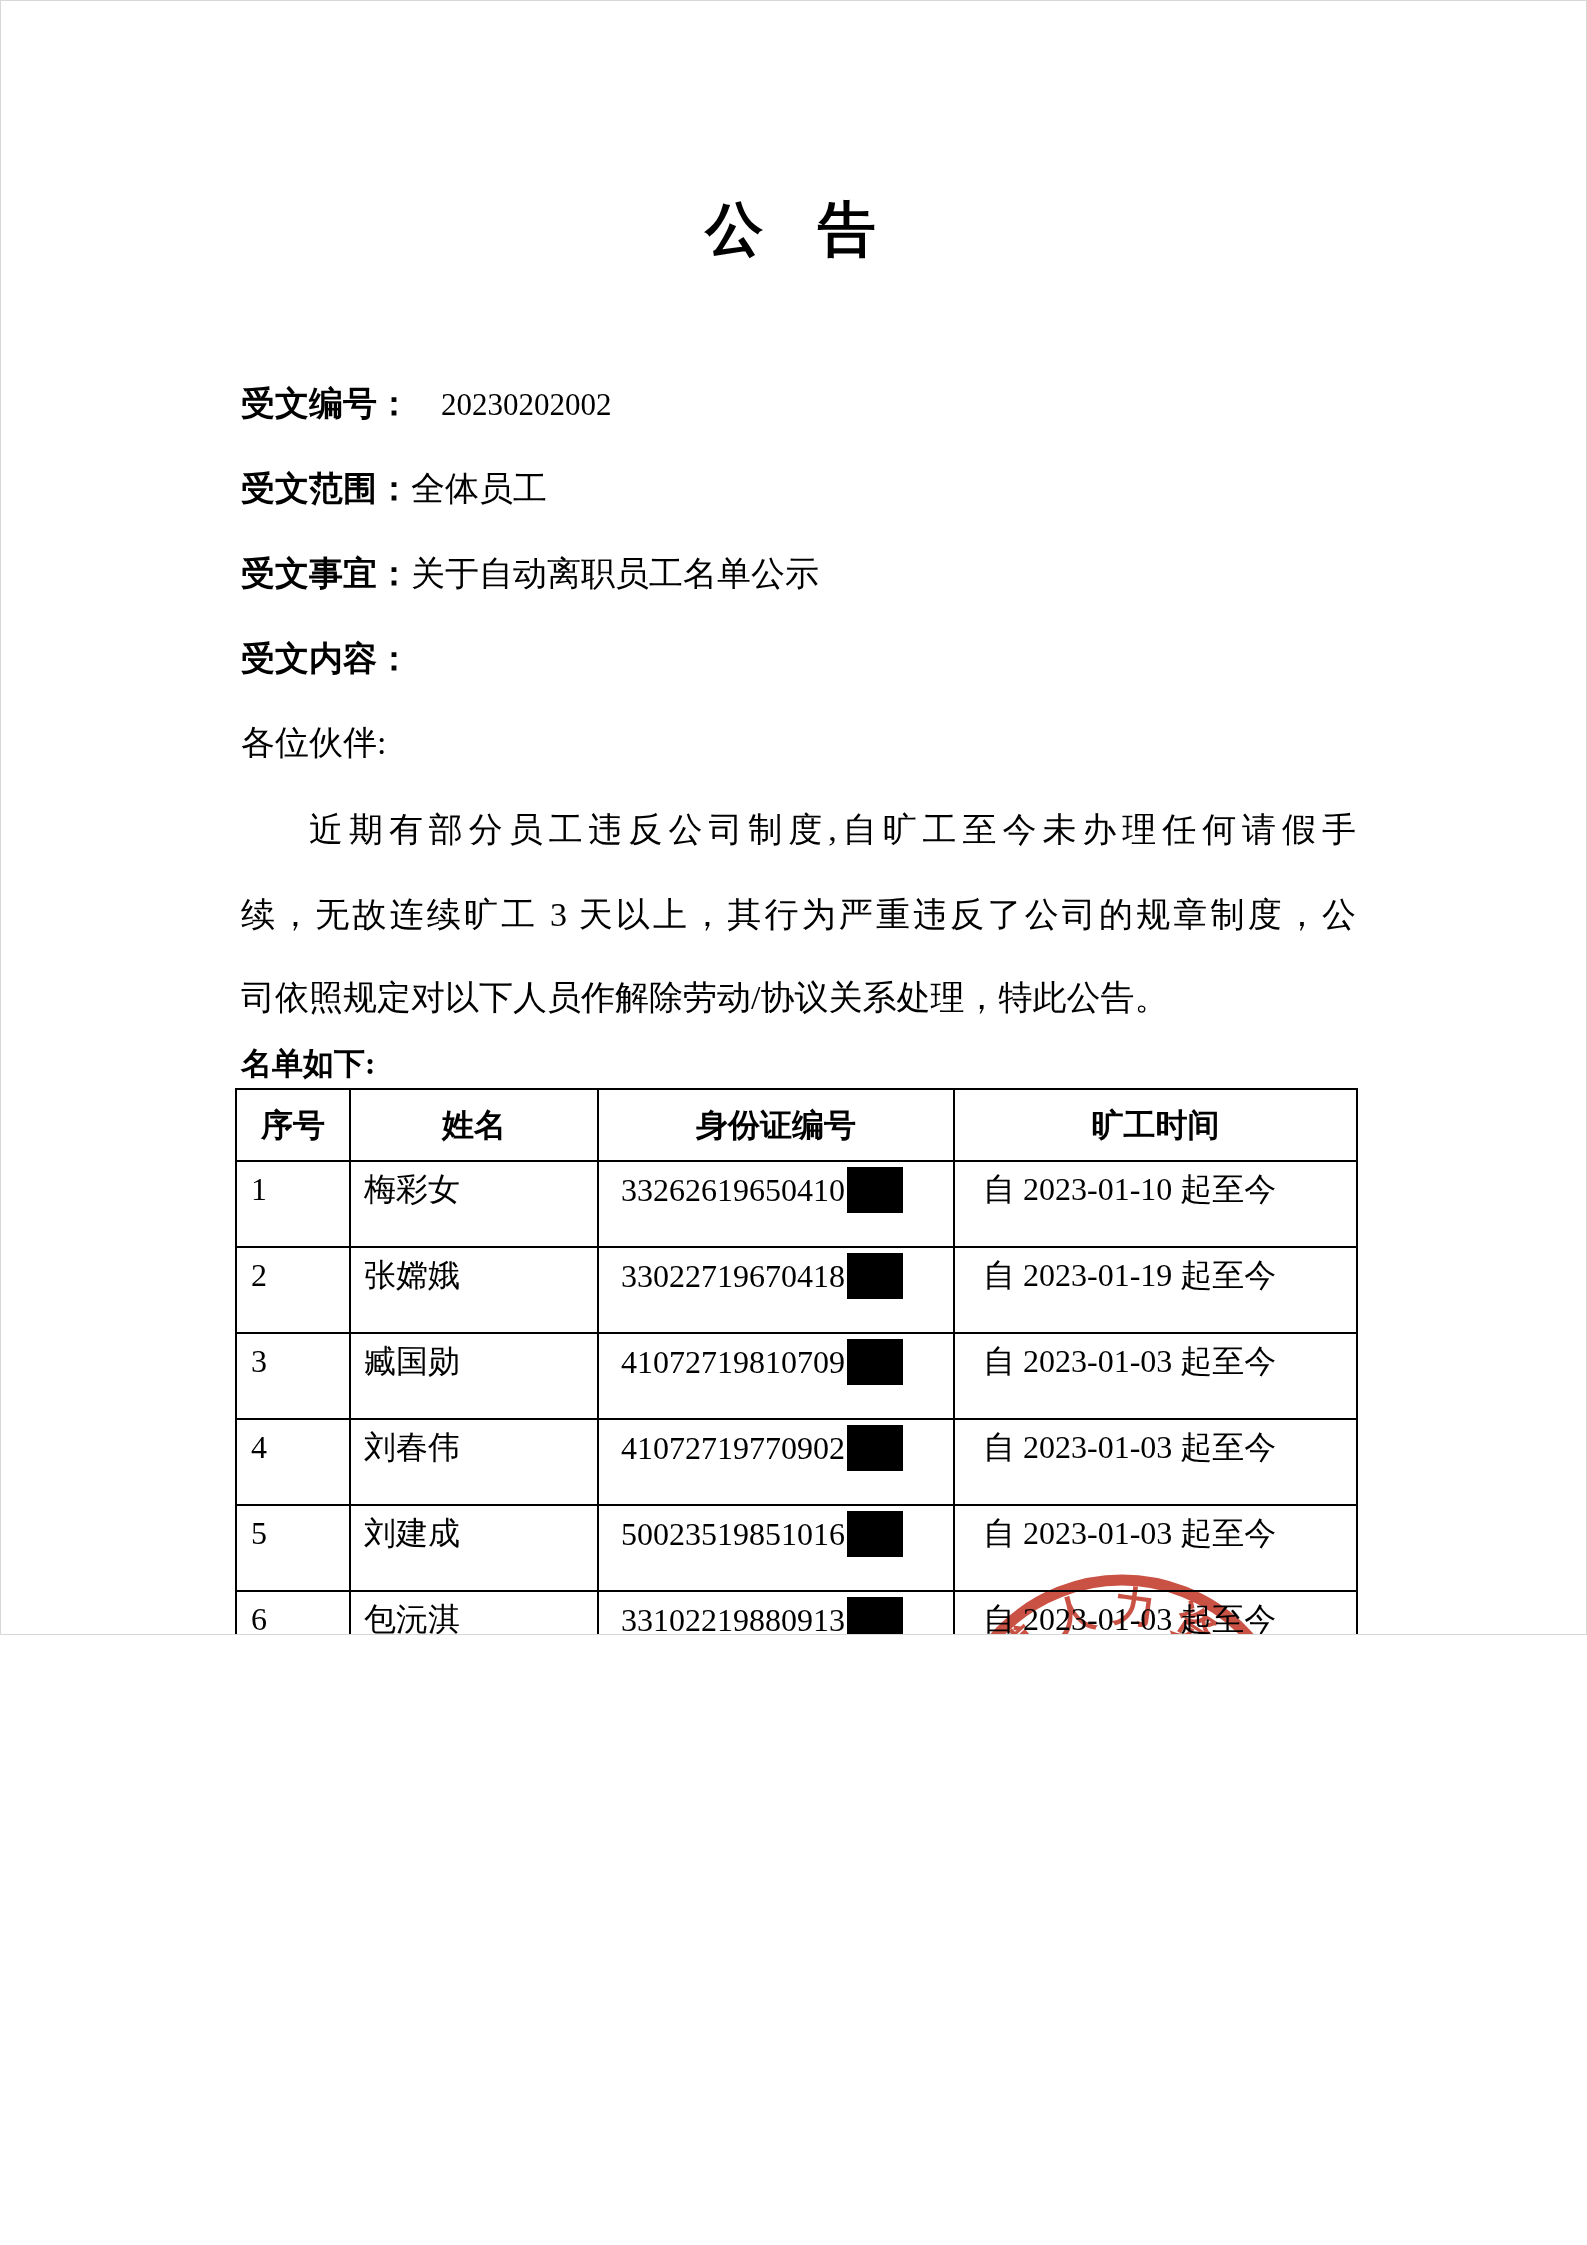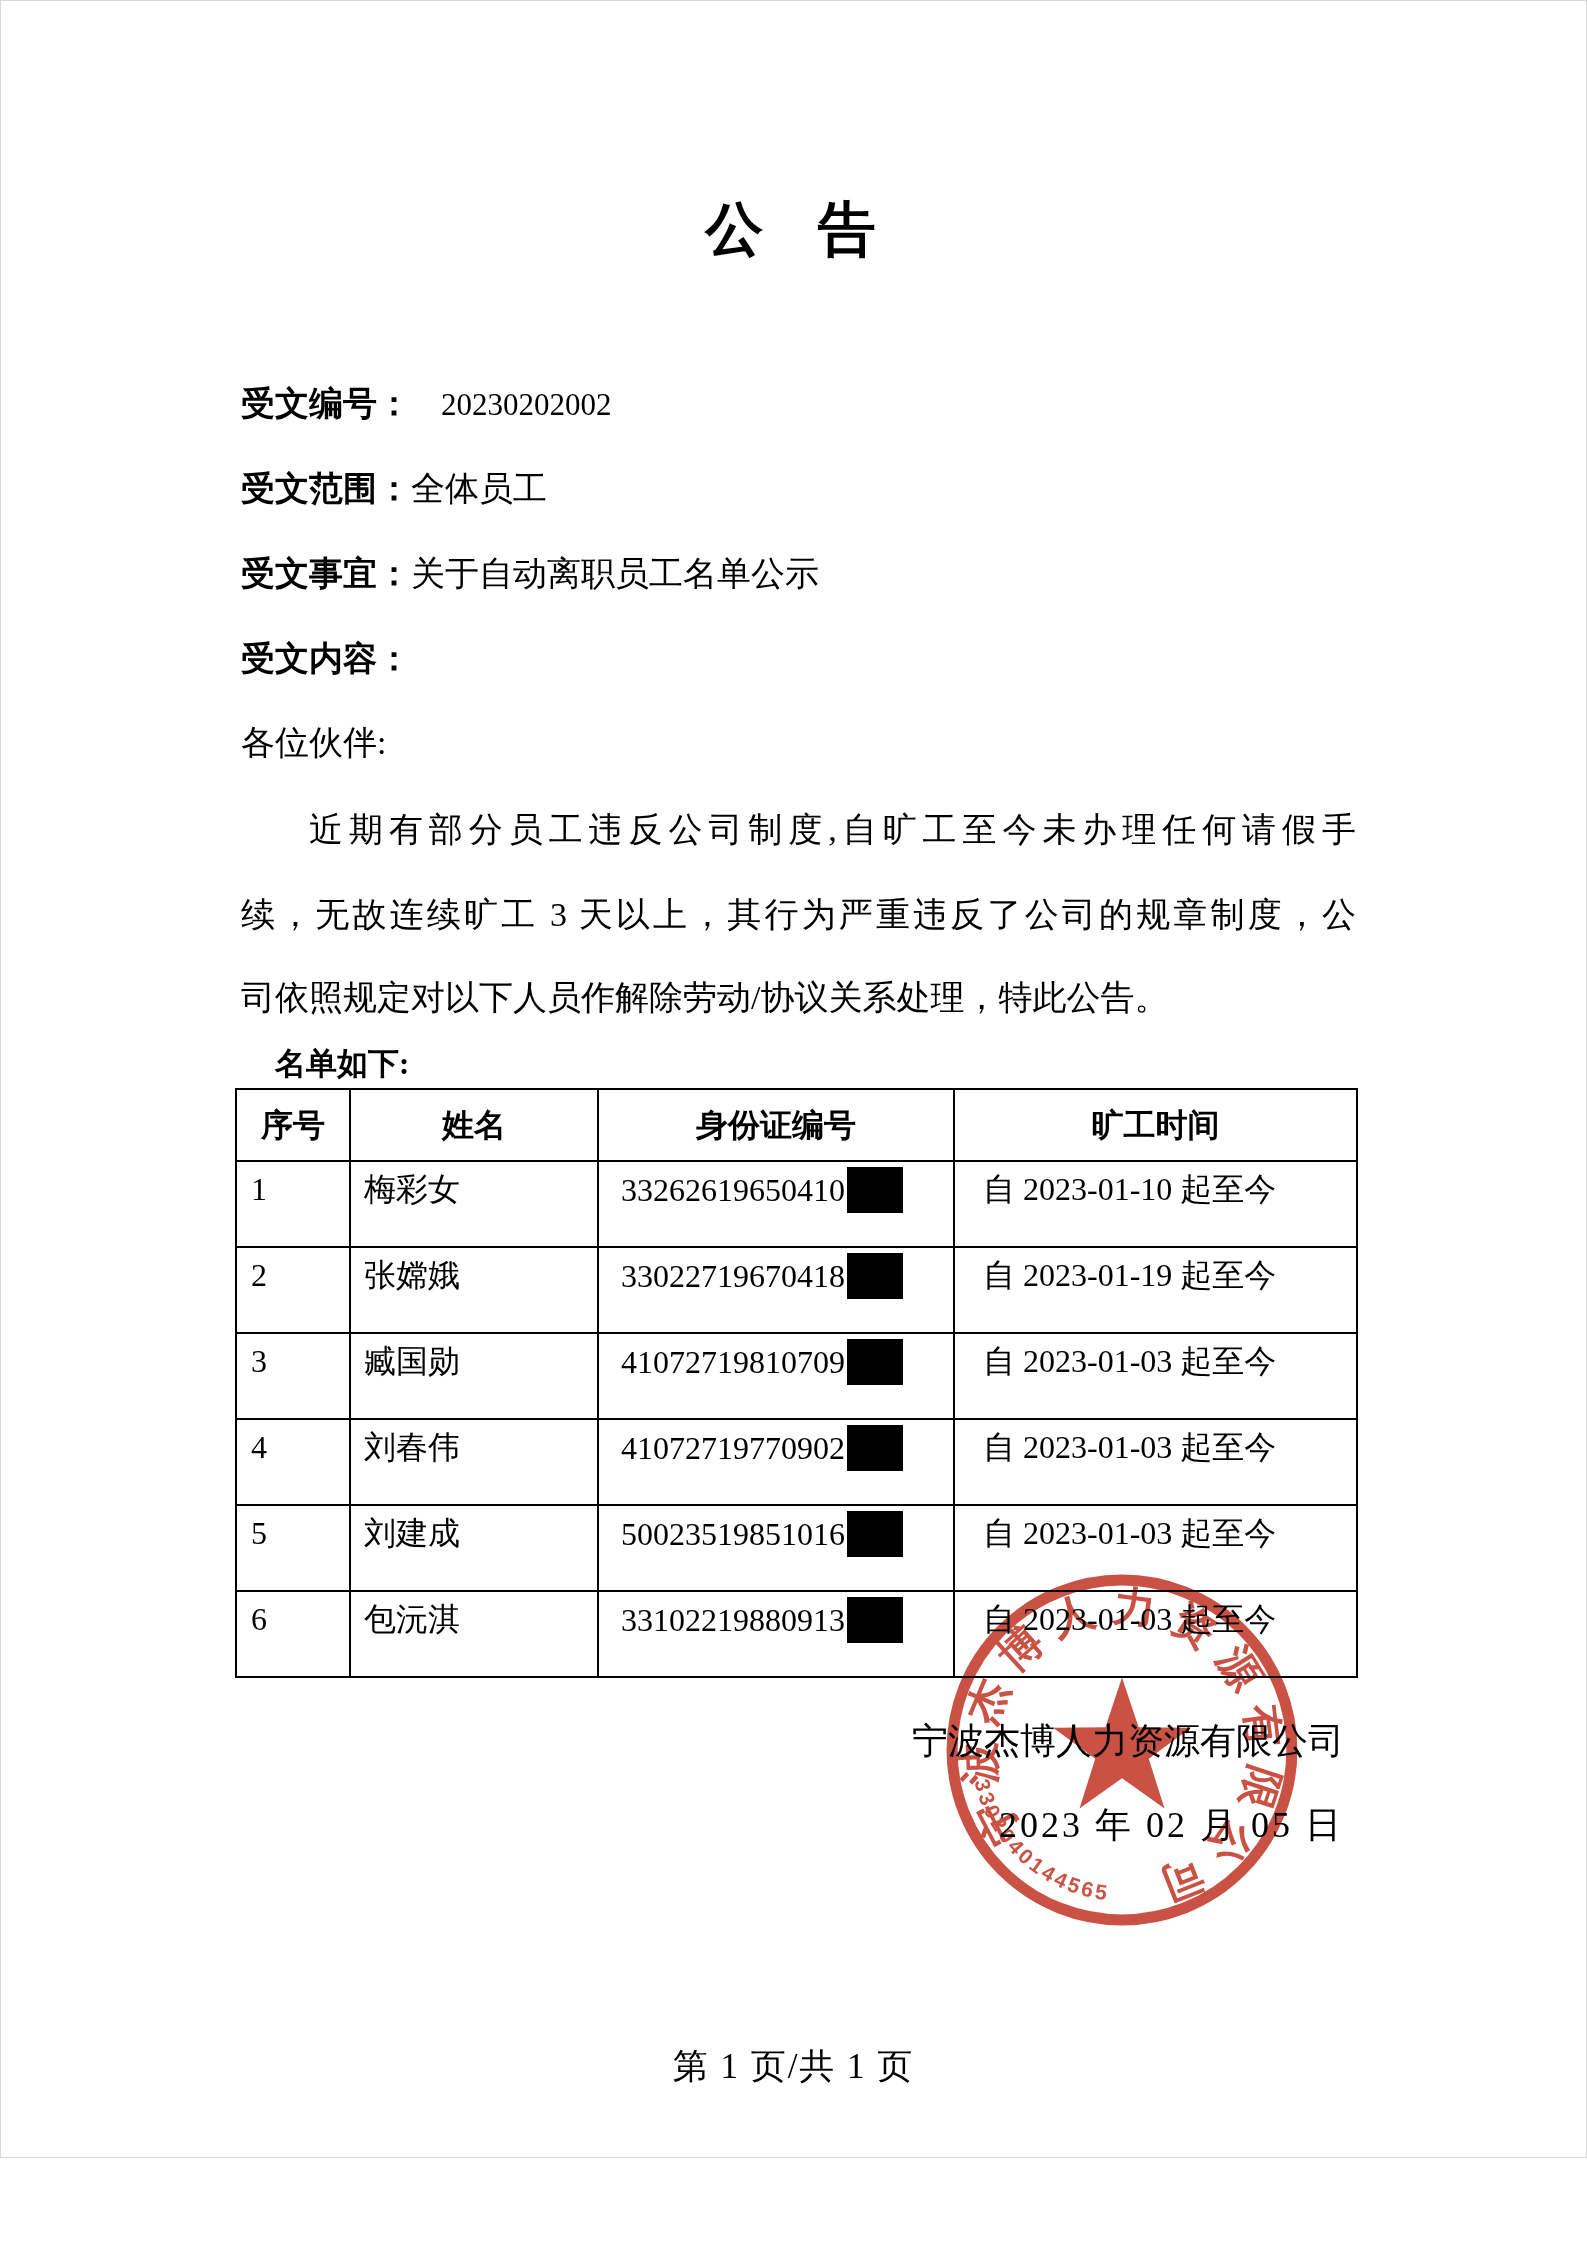--- a/index.html
+++ b/index.html
@@ -1,18 +1,18 @@
 <!DOCTYPE html>
 <html><head>
 <meta charset="utf-8">
 <style>
   html,body{margin:0;padding:0;background:#fff;}
   .page{
     position:relative;
-    width:1587px;height:2158px;
+    width:1587px;height:1635px;
     background:#ffffff;
     box-sizing:border-box;
     border:1px solid #d8d8d8;
     font-family:"Liberation Serif","DejaVu Serif",serif;
     color:#000;
     overflow:hidden;
   }
   .doc-title{
     position:absolute;top:200px;left:0;width:100%;
     text-align:center;font-size:58px;font-weight:bold;
@@ -25,21 +25,21 @@
   .f1 .field-value{margin-left:30px;font-size:31px;margin-top:11px;}
   .salutation{position:absolute;left:240px;top:722px;font-size:34px;line-height:1.2;}
   .para-line{
     position:absolute;left:240px;width:1115px;
     font-size:34px;line-height:1.35;
     text-align:justify;text-align-last:justify;
   }
   .p1{top:806px;text-indent:68px;}
   .p2{top:891px;}
   .p3{top:974px;text-align:center;text-align-last:left;}
-  .list-intro{position:absolute;left:240px;top:1042px;font-size:31px;font-weight:bold;margin-left:34px;}
+  .list-intro{position:absolute;left:240px;top:1042px;font-size:31px;font-weight:bold;}
   table.roster{
     position:absolute;left:234px;top:1087px;
     border-collapse:collapse;table-layout:fixed;
     width:1121px;
   }
   table.roster th,table.roster td{
     border:2px solid #000;
     font-size:32px;line-height:1.15;
     overflow:hidden;white-space:nowrap;
   }

